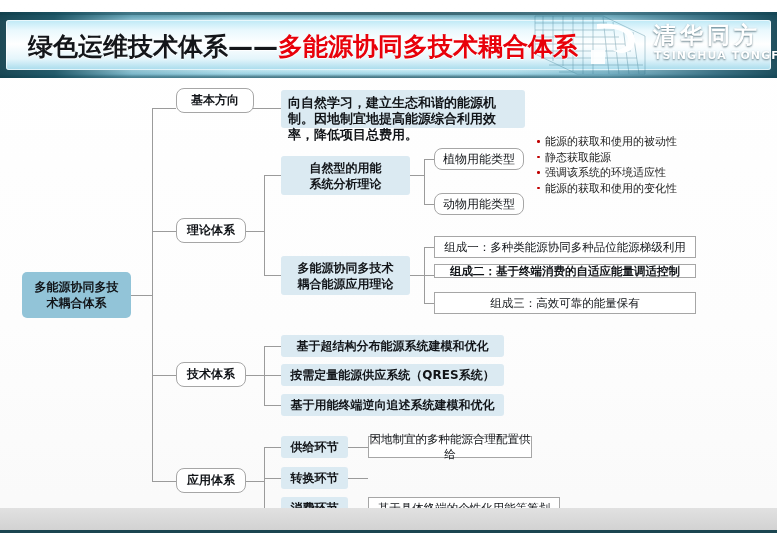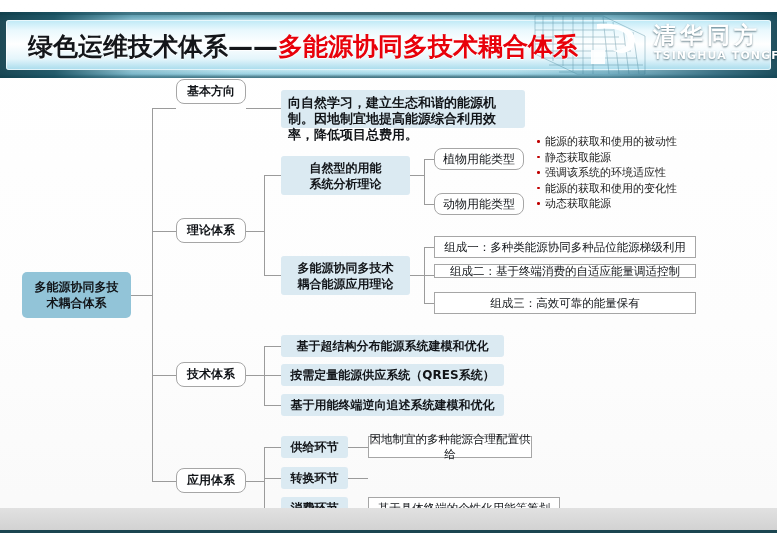--- a/index.html
+++ b/index.html
@@ -207,21 +207,21 @@
       </g>
     </svg>
 
     <div class="node n-root" style="left:22px;top:194px;width:109px;height:46px;">
       <div>
         <div>多能源协同多技</div>
         <div>术耦合体系</div>
       </div>
     </div>
 
-    <div class="node n-outline" style="left:176px;top:1px;width:70px;height:25px;text-align:right;">基本方向</div>
+    <div class="node n-outline" style="left:176px;top:10px;width:78px;height:25px;text-align:right;">基本方向</div>
 
     <div class="node n-outline" style="left:176px;top:140px;width:70px;height:25px;">理论体系</div>
 
     <div class="node n-outline" style="left:176px;top:284px;width:70px;height:25px;">技术体系</div>
 
     <div class="node n-outline" style="left:176px;top:390px;width:70px;height:25px;">应用体系</div>
 
     <div class="para" style="left:281px;top:12px;width:244px;height:38px;">向自然学习，建立生态和谐的能源机制。因地制宜地提高能源综合利用效率，降低项目总费用。</div>
 
     <div class="node n-fill" style="left:281px;top:78px;width:129px;height:39px;line-height:16px;">
@@ -236,33 +236,32 @@
     <div class="node n-outline plain" style="left:434px;top:115px;width:90px;height:22px;">动物用能类型</div>
 
     <div class="bullets">
       <ul>
         <li>能源的获取和使用的被动性</li>
         <li>静态获取能源</li>
         <li>强调该系统的环境适应性</li>
       </ul>
       <ul>
         <li> 能源的获取和使用的变化性</li>
-        <li>动态获取能源</li>
       </ul>
     </div>
 
     <div class="node n-fill" style="left:281px;top:178px;width:129px;height:39px;line-height:16px;">
       <div>
         <div>多能源协同多技术</div>
         <div>耦合能源应用理论</div>
       </div>
     </div>
 
     <div class="node n-wide" style="left:434px;top:158px;width:262px;height:22px;">组成一：多种类能源协同多种品位能源梯级利用</div>
-    <div class="node n-wide" style="left:434px;top:186px;width:262px;height:14px;">组成二：基于终端消费的自适应能量调适控制</div>
+    <div class="node n-wide" style="left:434px;top:186px;width:262px;height:14px;font-weight:bold;">组成二：基于终端消费的自适应能量调适控制</div>
     <div class="node n-wide" style="left:434px;top:214px;width:262px;height:22px;">组成三：高效可靠的能量保有</div>
 
     <div class="node n-fill" style="left:281px;top:257px;width:223px;height:22px;">基于超结构分布能源系统建模和优化</div>
     <div class="node n-fill" style="left:281px;top:286px;width:223px;height:22px;">按需定量能源供应系统（QRES系统）</div>
     <div class="node n-fill" style="left:281px;top:316px;width:223px;height:22px;">基于用能终端逆向追述系统建模和优化</div>
 
     <div class="node n-fill" style="left:281px;top:358px;width:67px;height:22px;">供给环节</div>
     <div class="node n-wide" style="left:368px;top:358px;width:164px;height:22px;">因地制宜的多种能源合理配置供给</div>
 
     <div class="node n-fill" style="left:281px;top:389px;width:67px;height:22px;">转换环节</div>

